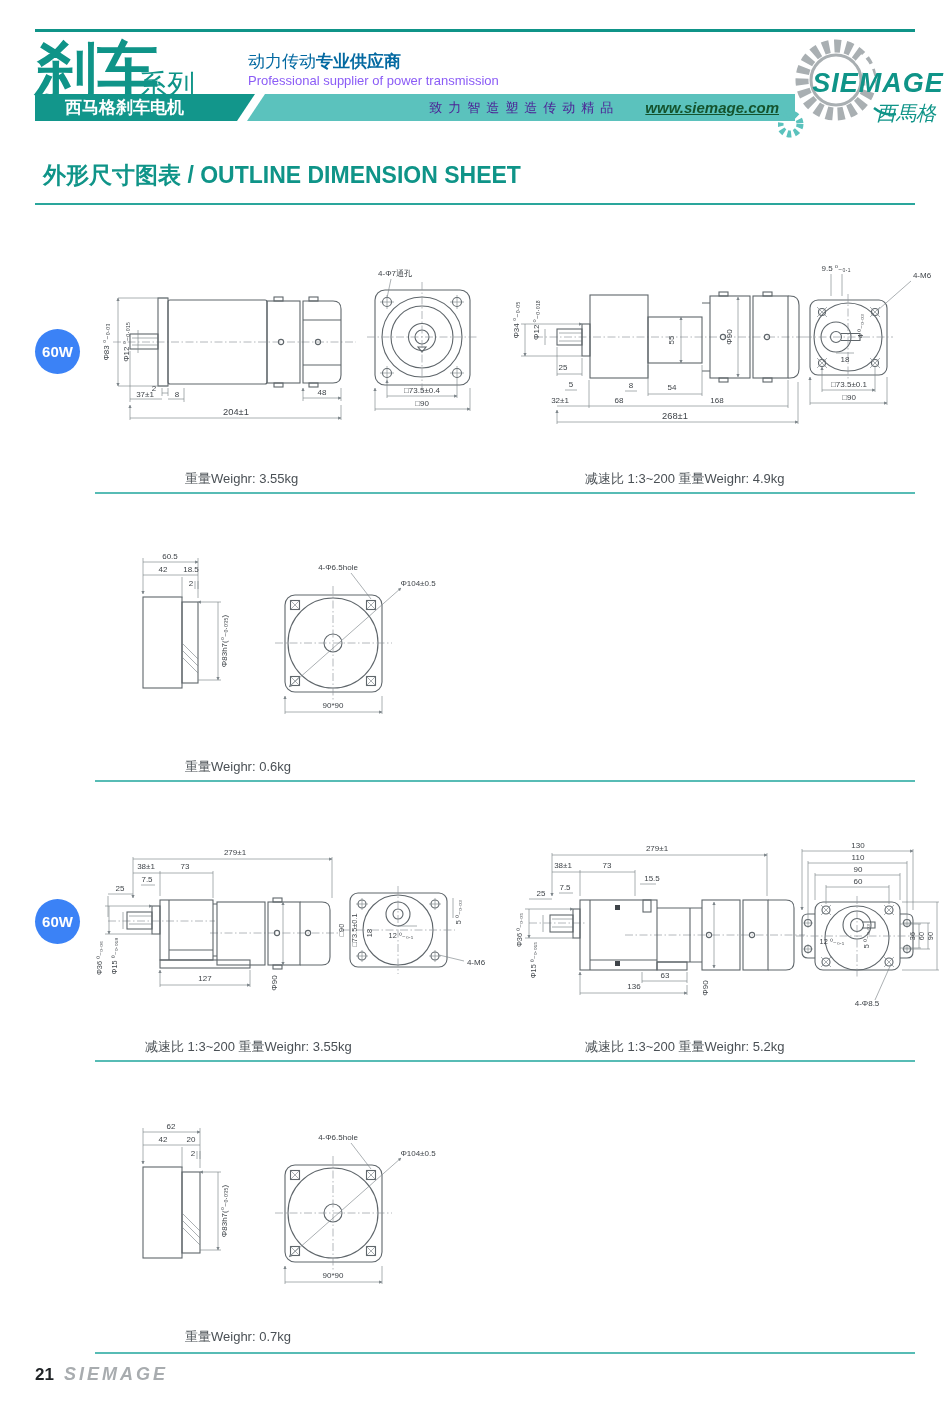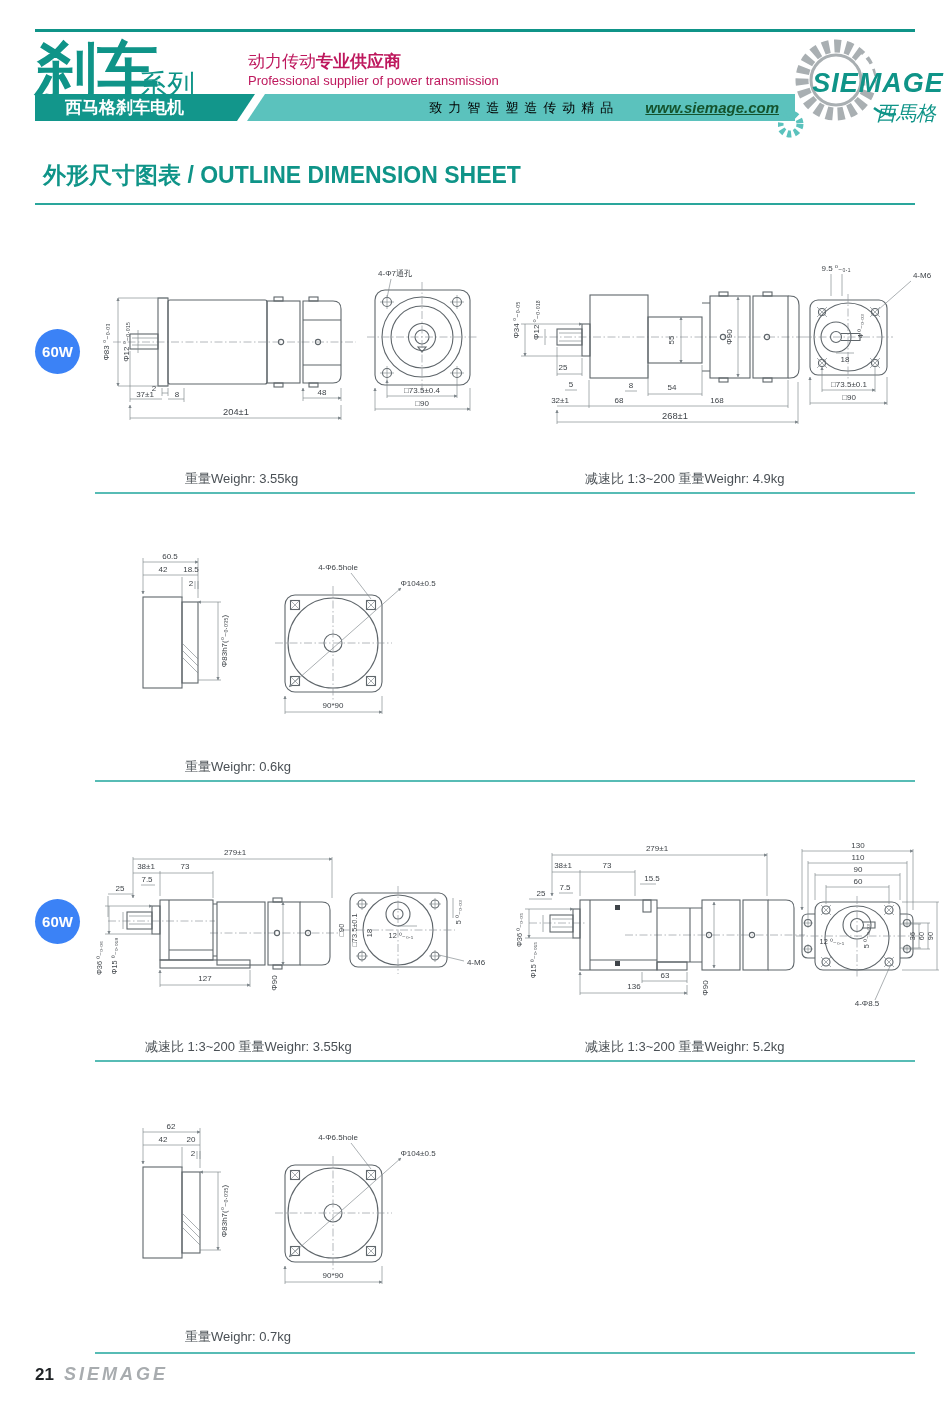--- a/index.html
+++ b/index.html
@@ -3,30 +3,30 @@
 <meta charset="utf-8">
 <style>
   html,body{margin:0;padding:0;background:#ffffff;}
   .page{position:relative;width:950px;height:1404px;background:#ffffff;overflow:hidden;
         font-family:"Liberation Sans","DejaVu Sans",sans-serif;color:#3F4449;}
   .abs{position:absolute;}
   
   .toprule{position:absolute;left:35px;top:29px;width:880px;height:3px;background:#0F9488;}
   .series-zh{position:absolute;left:35px;top:40px;font-size:62px;font-weight:bold;color:#0F9488;line-height:1;}
   .series-suffix{position:absolute;left:139px;top:66px;font-size:28px;color:#0F9488;}
-  .slogan-zh{position:absolute;left:248px;top:50px;font-size:17px;color:#be185d;}
+  .slogan-zh{position:absolute;left:248px;top:50px;font-size:17px;color:#0369a1;}
   .slogan-zh b{font-weight:bold;}
-  .slogan-en{position:absolute;left:248px;top:73px;font-size:13px;color:#be185d;}
+  .slogan-en{position:absolute;left:248px;top:73px;font-size:13px;color:#8b5cf6;}
   .banner-dark{position:absolute;left:35px;top:94px;width:220px;height:27px;background:#12968B;
       clip-path:polygon(0 0,100% 0,calc(100% - 18px) 100%,0 100%);
       color:#fff;font-size:17px;font-weight:bold;line-height:27px;padding-left:30px;box-sizing:border-box;}
   .banner-light{position:absolute;left:243px;top:94px;width:552px;height:27px;background:#5BC2BD;
       clip-path:polygon(22px 0,100% 0,100% 100%,4px 100%);
       display:flex;align-items:center;justify-content:flex-end;gap:26px;padding-right:16px;box-sizing:border-box;}
-  .banner-slogan{color:#000000;font-size:13px;letter-spacing:6px;white-space:nowrap;}
+  .banner-slogan{color:#4c1d95;font-size:13px;letter-spacing:6px;white-space:nowrap;}
   .banner-site{color:#14532d;font-size:15px;font-weight:bold;font-style:italic;white-space:nowrap;text-decoration:underline;}
   .logo{position:absolute;left:778px;top:28px;width:172px;height:110px;}
   .page-title{position:absolute;left:35px;top:160px;font-size:23px;font-weight:bold;color:#0F9488;margin-left:8px;}
   .title-rule{position:absolute;left:35px;top:203px;width:880px;height:2px;background:#2AA69C;}
   
   .badge{position:absolute;width:45px;height:45px;border-radius:50%;background:#3b82f6;color:#fff;
          font-size:15px;font-weight:bold;display:flex;align-items:center;justify-content:center;}
   
   .caption{position:absolute;font-size:13px;color:#4A5055;}
   .sep{position:absolute;left:95px;width:820px;height:2px;background:#57BCB5;}

